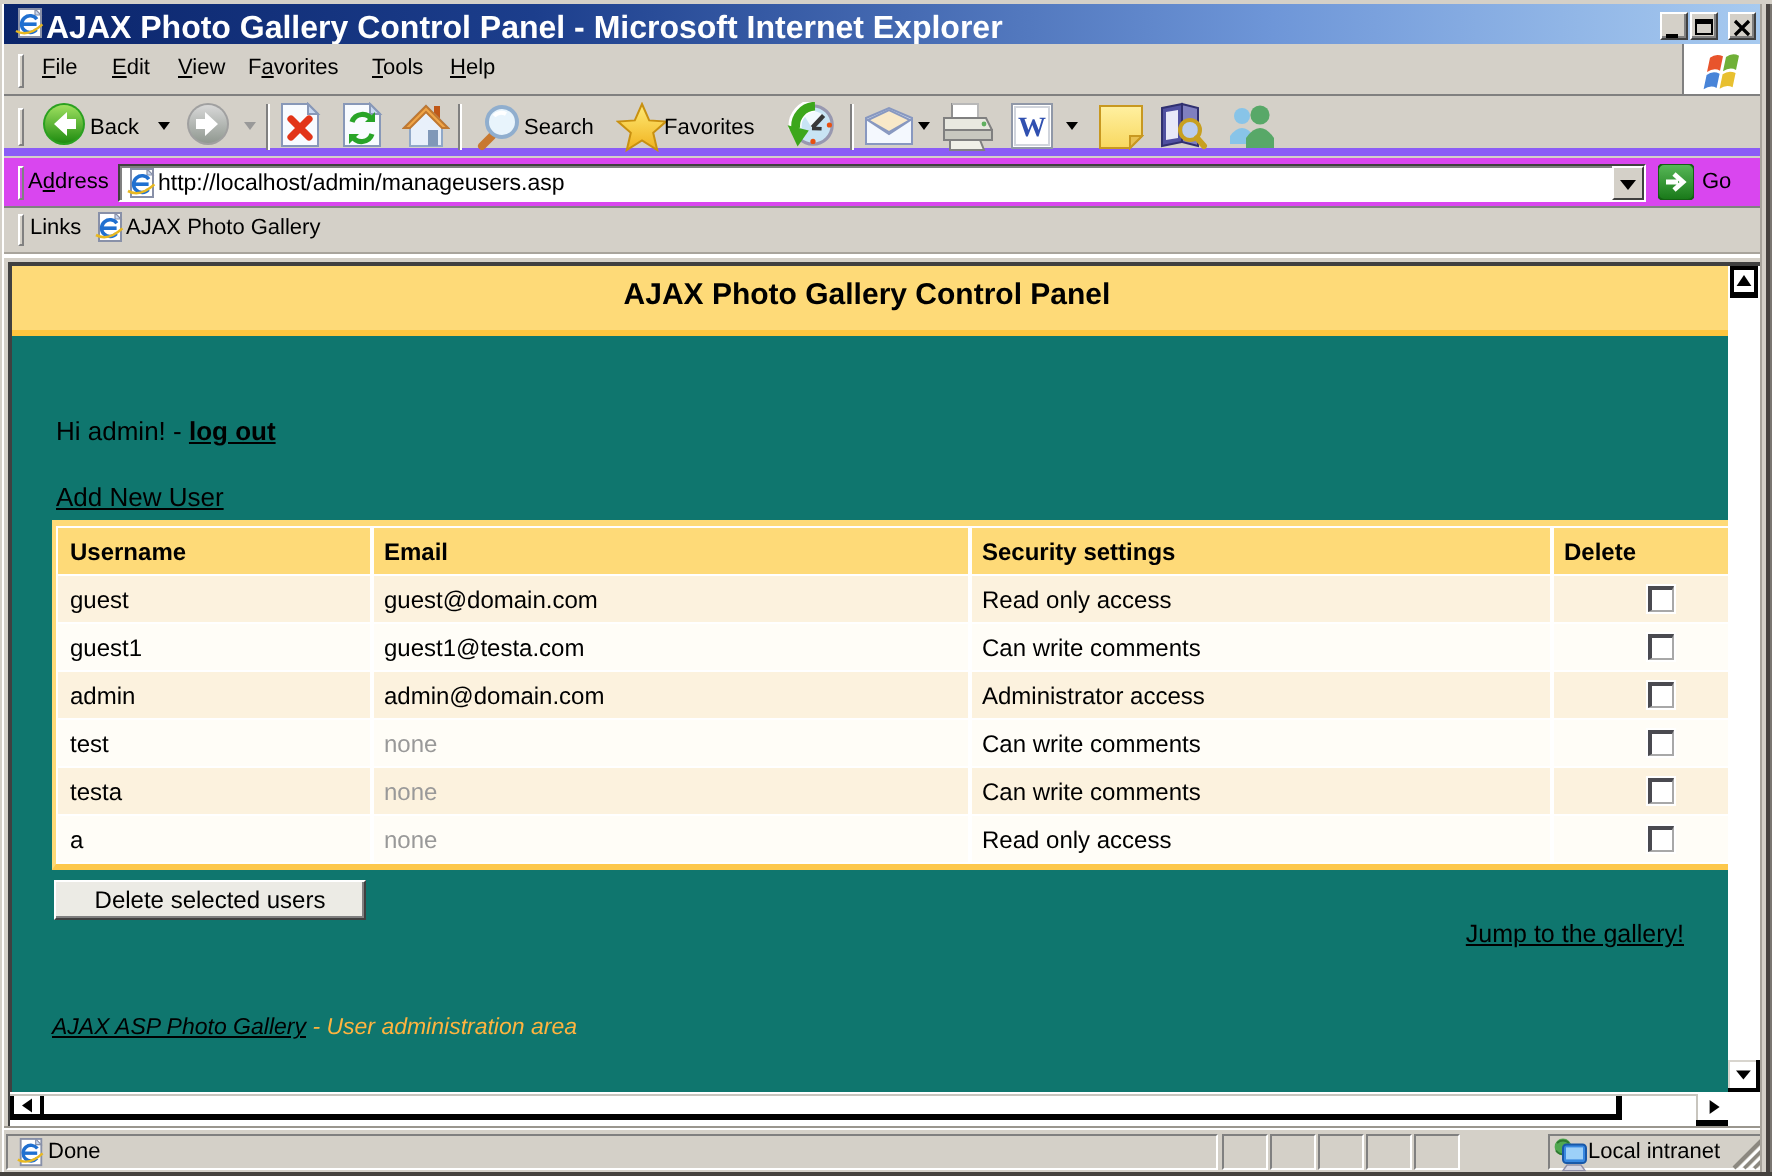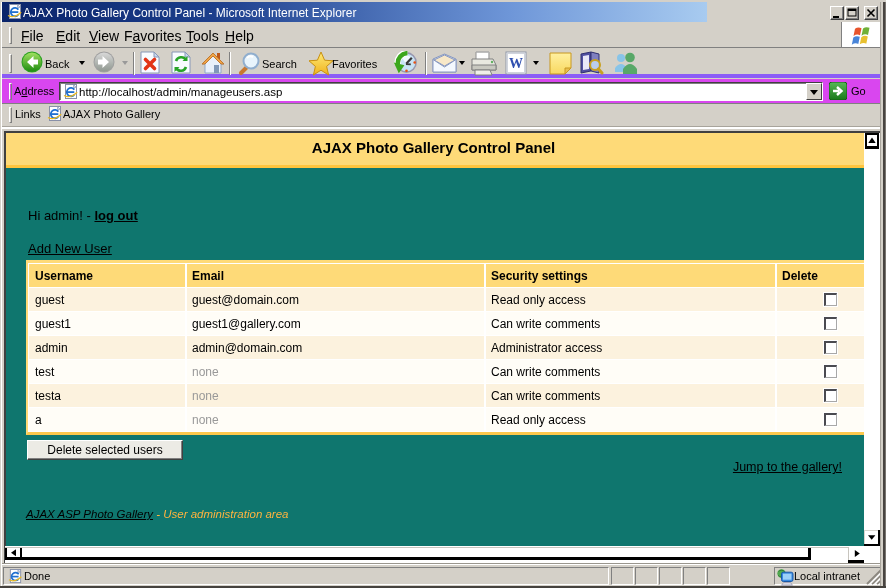--- a/index.html
+++ b/index.html
@@ -1,30 +1,30 @@
 <!DOCTYPE html>
 <html><head><meta charset="utf-8">
 <style>
 * { margin:0; padding:0; box-sizing:border-box; }
 html,body { width:886px; height:588px; overflow:hidden; }
 body { font-family:"Liberation Sans", sans-serif; background:#D4D0C8; position:relative; }
 #win { position:absolute; left:0; top:0; width:886px; height:588px; }
 
-#titlebar { position:absolute; left:2px; top:2px; width:705px; height:20px;
+#titlebar { position:absolute; left:2px; top:2px; width:881px; height:20px;
   background:linear-gradient(to right,#0A246A,#1C3E8C 30%,#6E96D8 72%,#A8CBF0);
-  color:#fff; font-weight:normal; font-size:12px; }
+  color:#fff; font-weight:bold; font-size:16px; }
 #titlebar .ticon { position:absolute; left:5px; top:2px; }
 #titlebar .ttext { position:absolute; left:21px; top:4px; white-space:nowrap; }
 .wbtn { position:absolute; top:4px; width:14px; height:14px; background:#D4D0C8;
   border-top:1px solid #fff; border-left:1px solid #fff;
   border-right:1px solid #404040; border-bottom:1px solid #404040;
   box-shadow:inset -1px -1px 0 #808080; }
 
 #menubar { position:absolute; left:2px; top:22px; width:881px; height:26px; background:#D4D0C8;
-  border-bottom:1px solid #808080; font-size:14px; color:#000; }
+  border-bottom:1px solid #808080; font-size:11px; color:#000; }
 .grip { position:absolute; width:3px; border-top:1px solid #fff; border-left:1px solid #fff;
   border-right:1px solid #808080; border-bottom:1px solid #808080; }
 #menubar .grip { left:7px; top:5px; height:17px; }
 .mitem { position:absolute; top:6px; }
 #winlogo { position:absolute; right:1px; top:0px; width:41px; height:25px; background:#fff;
   border-left:1px solid #808080; }
 
 #toolbar { position:absolute; left:2px; top:48px; width:881px; height:30px; background:#D4D0C8;
   border-bottom:4px solid #8b5cf6; font-size:11px; }
 #toolbar .grip { left:7px; top:6px; height:19px; }
@@ -347,21 +347,21 @@
       <tr class="odd">
             <td>guest</td>
             <td>guest@domain.com</td>
             <td>Read only access</td>
             <td>
               <span class="cb"></span>
             </td>
           </tr>
       <tr class="even">
             <td>guest1</td>
-            <td>guest1@gallery.com</td>
+            <td>guest1@testa.com</td>
             <td>Can write comments</td>
             <td>
               <span class="cb"></span>
             </td>
           </tr>
       <tr class="odd">
             <td>admin</td>
             <td>admin@domain.com</td>
             <td>Administrator access</td>
             <td>

